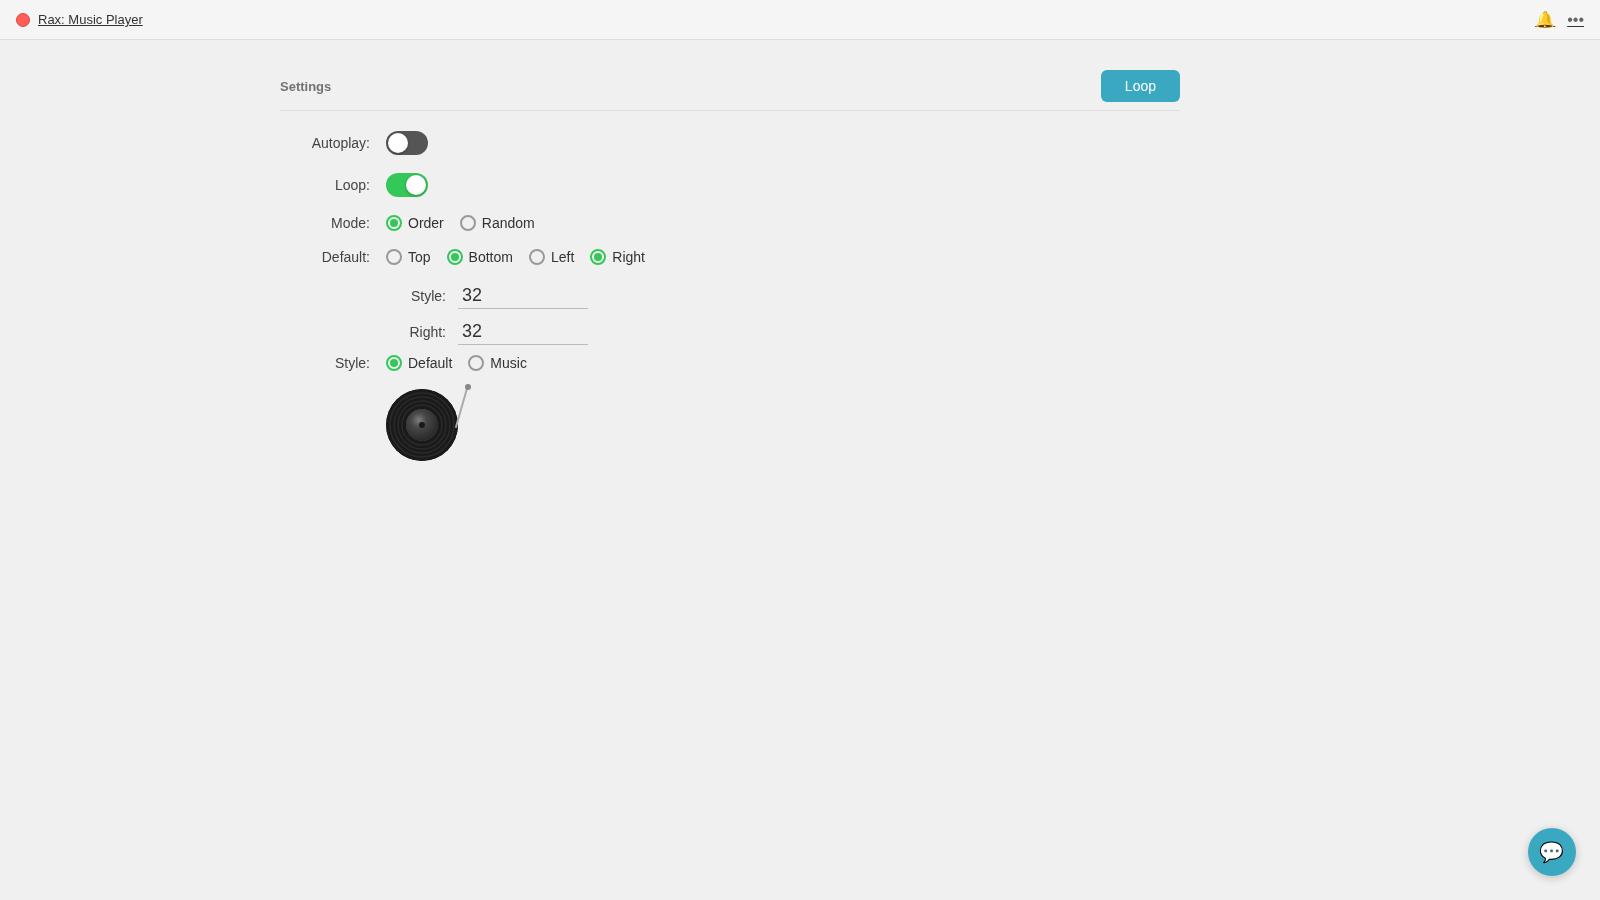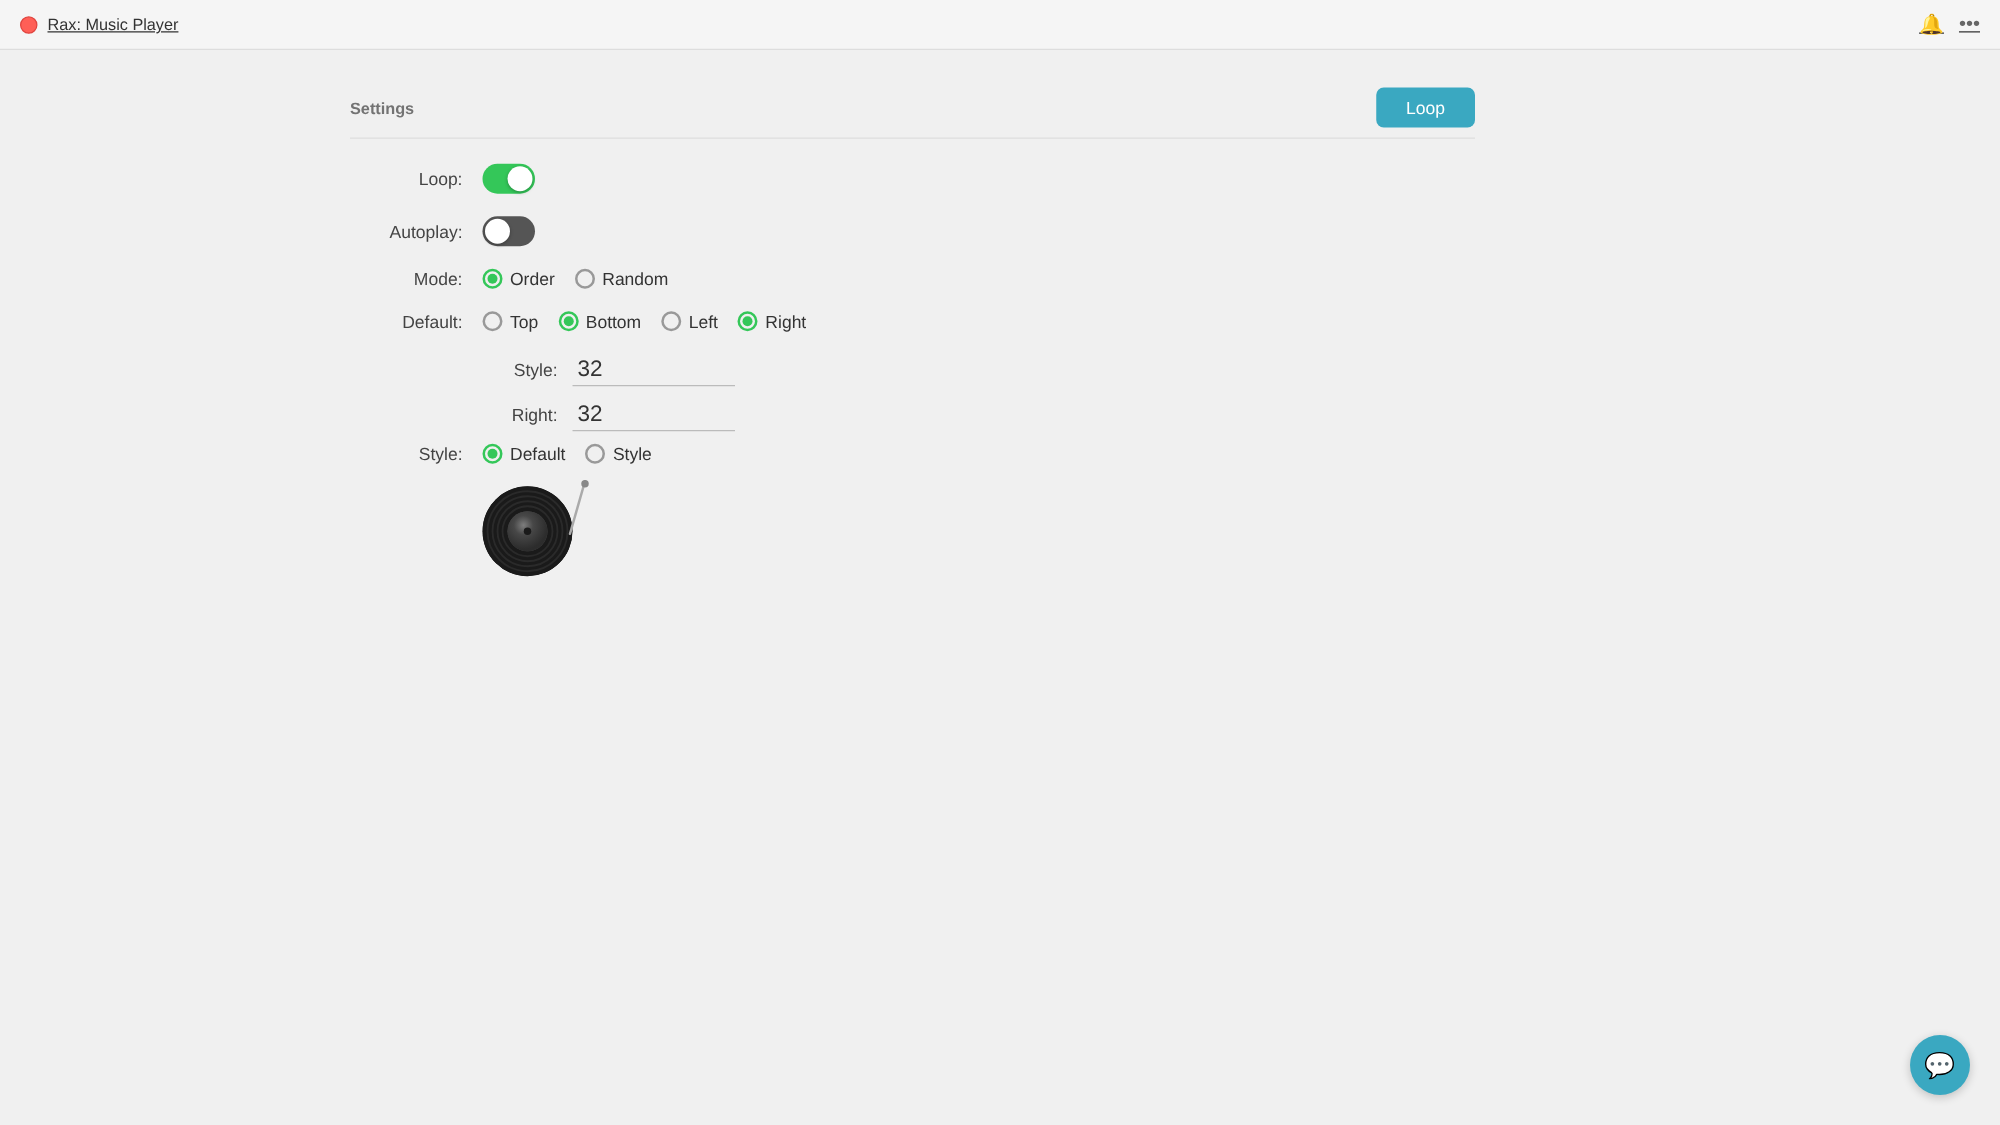--- a/index.html
+++ b/index.html
@@ -296,38 +296,38 @@
 <div class="settings-container">
 
   <div class="settings-header">
     <h2 class="settings-title">Settings</h2>
     <button class="save-btn">Loop</button>
   </div>
 
   <hr class="divider">
 
   <div class="form-row">
+    <span class="form-label">Autoplay:</span>
+    <div class="toggle-wrapper">
+      <div class="toggle-track off">
+        <div class="toggle-thumb"></div>
+      </div>
+    </div>
+  </div>
+
+  <div class="form-row">
     <span class="form-label">Loop:</span>
     <div class="toggle-wrapper">
       <div class="toggle-track on">
         <div class="toggle-thumb"></div>
       </div>
     </div>
   </div>
 
   <div class="form-row">
-    <span class="form-label">Autoplay:</span>
-    <div class="toggle-wrapper">
-      <div class="toggle-track off">
-        <div class="toggle-thumb"></div>
-      </div>
-    </div>
-  </div>
-
-  <div class="form-row">
     <span class="form-label">Mode:</span>
     <div class="radio-group">
       <label class="radio-option">
         <div class="radio-circle selected"></div>
         <span class="radio-label">Order</span>
       </label>
       <label class="radio-option">
         <div class="radio-circle"></div>
         <span class="radio-label">Random</span>
       </label>
@@ -369,21 +369,21 @@
 
   <div class="form-row">
     <span class="form-label">Style:</span>
     <div class="radio-group">
       <label class="radio-option">
         <div class="radio-circle selected"></div>
         <span class="radio-label">Default</span>
       </label>
       <label class="radio-option">
         <div class="radio-circle"></div>
-        <span class="radio-label">Style</span>
+        <span class="radio-label">Music</span>
       </label>
     </div>
   </div>
 
   <div class="player-widget">
     <div class="player-disc">
       <div class="player-disc-inner">
 
         <svg width="72" height="72" viewBox="0 0 72 72">
 

